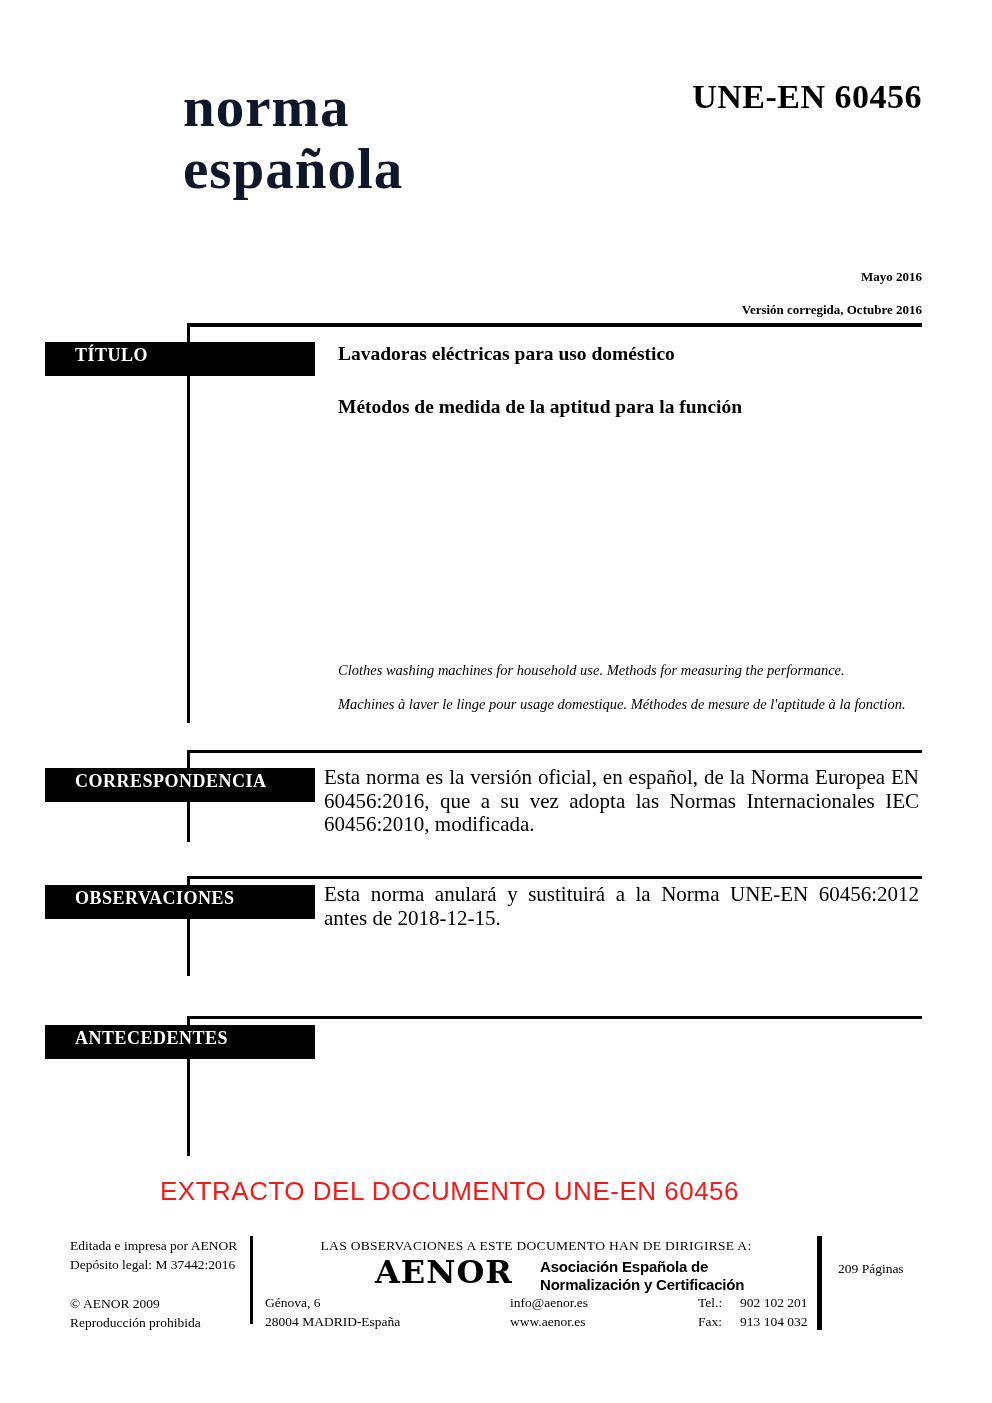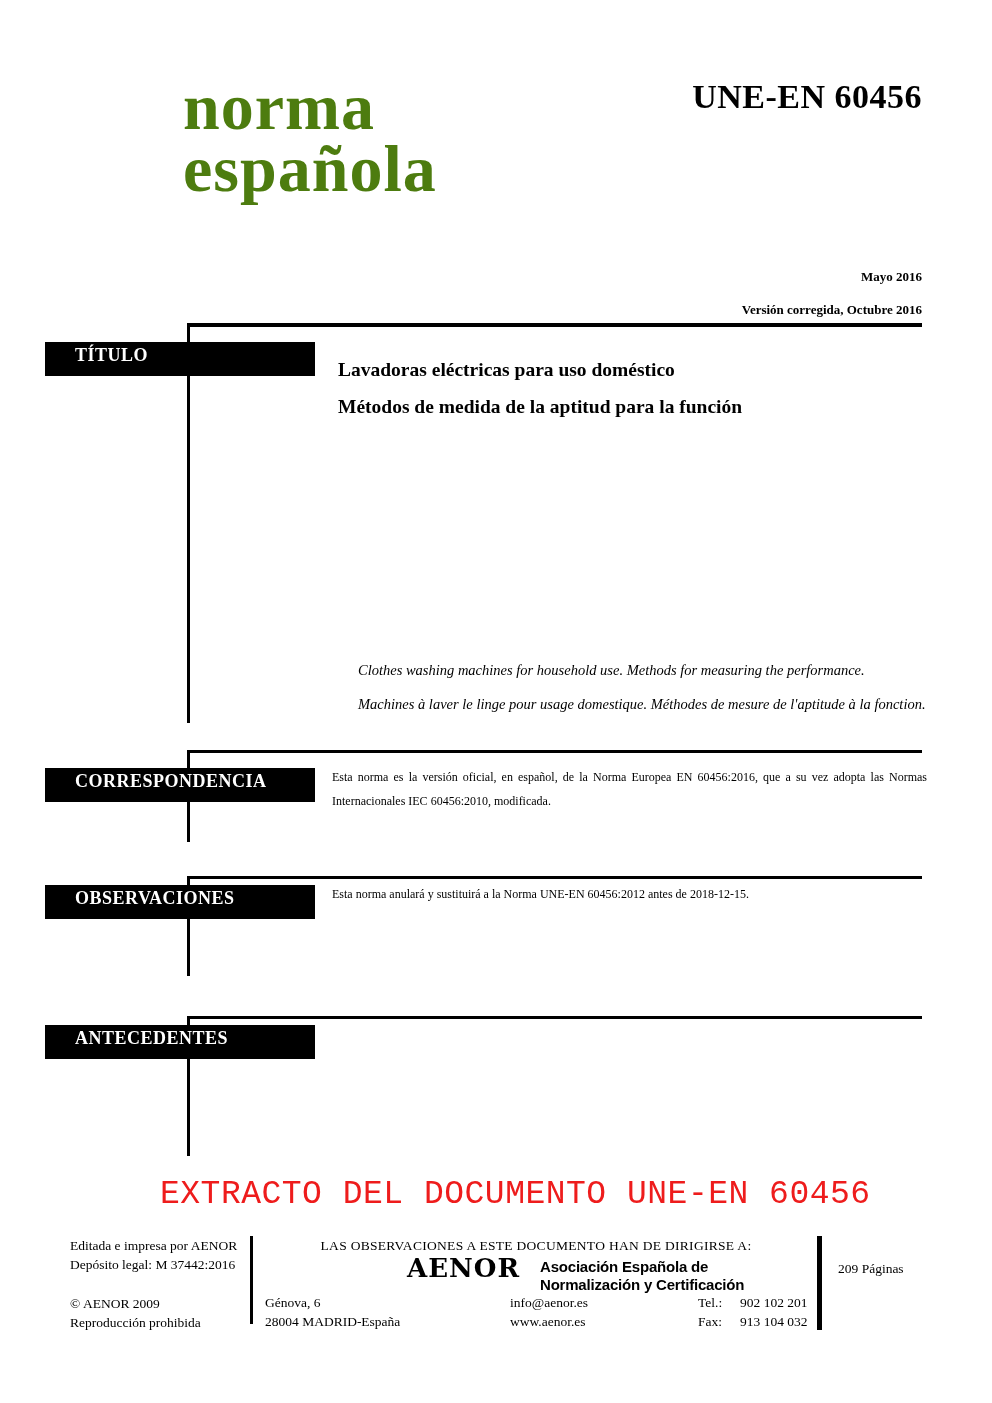--- a/index.html
+++ b/index.html
@@ -7,22 +7,22 @@
     position:relative;
     width:992px;height:1403px;
     background:#ffffff;
     font-family:"Liberation Serif", serif;
     color:#000;
     overflow:hidden;
   }
   
   .brand{
     position:absolute;left:183px;top:76px;
-    font-size:66px;line-height:62px;font-weight:bold;
-    color:#4d7c0f;letter-spacing:1px;
+    font-size:57px;line-height:62px;font-weight:bold;
+    color:#0f172a;letter-spacing:1px;
   }
   .doc-code{
     position:absolute;right:70px;top:78px;
     font-size:34px;font-weight:bold;letter-spacing:.5px;
   }
   .dates{
     position:absolute;right:70px;top:260px;
     text-align:right;font-size:13px;font-weight:bold;line-height:33px;
   }
   
@@ -31,42 +31,42 @@
   
   .label-box{
     position:absolute;left:45px;width:270px;height:34px;
     background:#000;color:#fff;
     font-weight:bold;font-size:18px;line-height:27px;
     padding-left:30px;box-sizing:border-box;
     letter-spacing:.5px;
   }
   
   .title-line{position:absolute;left:338px;font-size:19.5px;font-weight:bold;}
-  .lang-line{position:absolute;left:338px;font-size:14.5px;font-style:italic;margin-left:20px;}
+  .lang-line{position:absolute;left:338px;font-size:14.5px;font-style:italic;}
   .body-text{
-    position:absolute;left:332px;width:595px;
-    font-size:12px;line-height:23.5px;text-align:justify;
+    position:absolute;left:324px;width:595px;
+    font-size:21px;line-height:23.5px;text-align:justify;
   }
   .body-text .it{font-style:italic;}
   
   .extract{
     position:absolute;left:160px;top:1176px;
-    font-family:Liberation Mono, monospace;
-    font-size:33px;color:#ee1c1c;letter-spacing:.5px;white-space:nowrap;
+    font-family:Liberation Sans, sans-serif;
+    font-size:26px;color:#ee1c1c;letter-spacing:.5px;white-space:nowrap;
   }
   
   .ft{font-size:13.5px;line-height:18.5px;}
   .ft-left1{position:absolute;left:70px;top:1237px;}
   .ft-left2{position:absolute;left:70px;top:1295px;}
   .ft-divider{position:absolute;background:#000;}
   .ft-notice{position:absolute;left:260px;top:1237px;width:552px;text-align:center;letter-spacing:.3px;}
   .ft-logo{
     position:absolute;left:375px;top:1253px;
     font-family:"DejaVu Serif", serif;font-weight:bold;
-    font-size:26px;letter-spacing:1px;margin-left:32px;
+    font-size:32px;letter-spacing:1px;
   }
   .ft-org{
     position:absolute;left:540px;top:1258px;
     font-family:"Liberation Sans", sans-serif;font-weight:bold;
     font-size:15px;line-height:17.5px;letter-spacing:-0.2px;
   }
   .ft-addr{position:absolute;left:265px;top:1294px;}
   .ft-mail{position:absolute;left:510px;top:1294px;}
   .ft-tel{position:absolute;left:698px;top:1294px;}
   .ft-tel .row{display:flex;}
@@ -96,21 +96,21 @@
   <div class="vline" style="top:323px;height:400px;"></div>
   <div class="vline" style="top:750px;height:92px;"></div>
   <div class="vline" style="top:876px;height:100px;"></div>
   <div class="vline" style="top:1016px;height:140px;"></div>
 
   <div class="label-box" style="top:342px;">TÍTULO</div>
   <div class="label-box" style="top:768px;">CORRESPONDENCIA</div>
   <div class="label-box" style="top:885px;">OBSERVACIONES</div>
   <div class="label-box" style="top:1025px;">ANTECEDENTES</div>
 
-  <div class="title-line" style="top:343px;margin-top:16px;">Lavadoras eléctricas para uso doméstico</div>
+  <div class="title-line" style="top:343px;">Lavadoras eléctricas para uso doméstico</div>
   <div class="title-line" style="top:396px;">Métodos de medida de la aptitud para la función</div>
   <div class="lang-line" style="top:662px;">Clothes washing machines for household use. Methods for measuring the performance.</div>
   <div class="lang-line" style="top:696px;">Machines à laver le linge pour usage domestique. Méthodes de mesure de l'aptitude à la fonction.</div>
 
   <div class="body-text" style="top:766px;">Esta norma es la versión oficial, en español, de la Norma Europea EN 60456:2016, que a su vez adopta las Normas Internacionales IEC 60456:2010, modificada.</div>
 
   <div class="body-text" style="top:883px;">Esta norma anulará y sustituirá a la Norma UNE-EN 60456:2012 antes de 2018-12-15.</div>
 
 
   <div class="extract">EXTRACTO DEL DOCUMENTO UNE-EN 60456</div>

